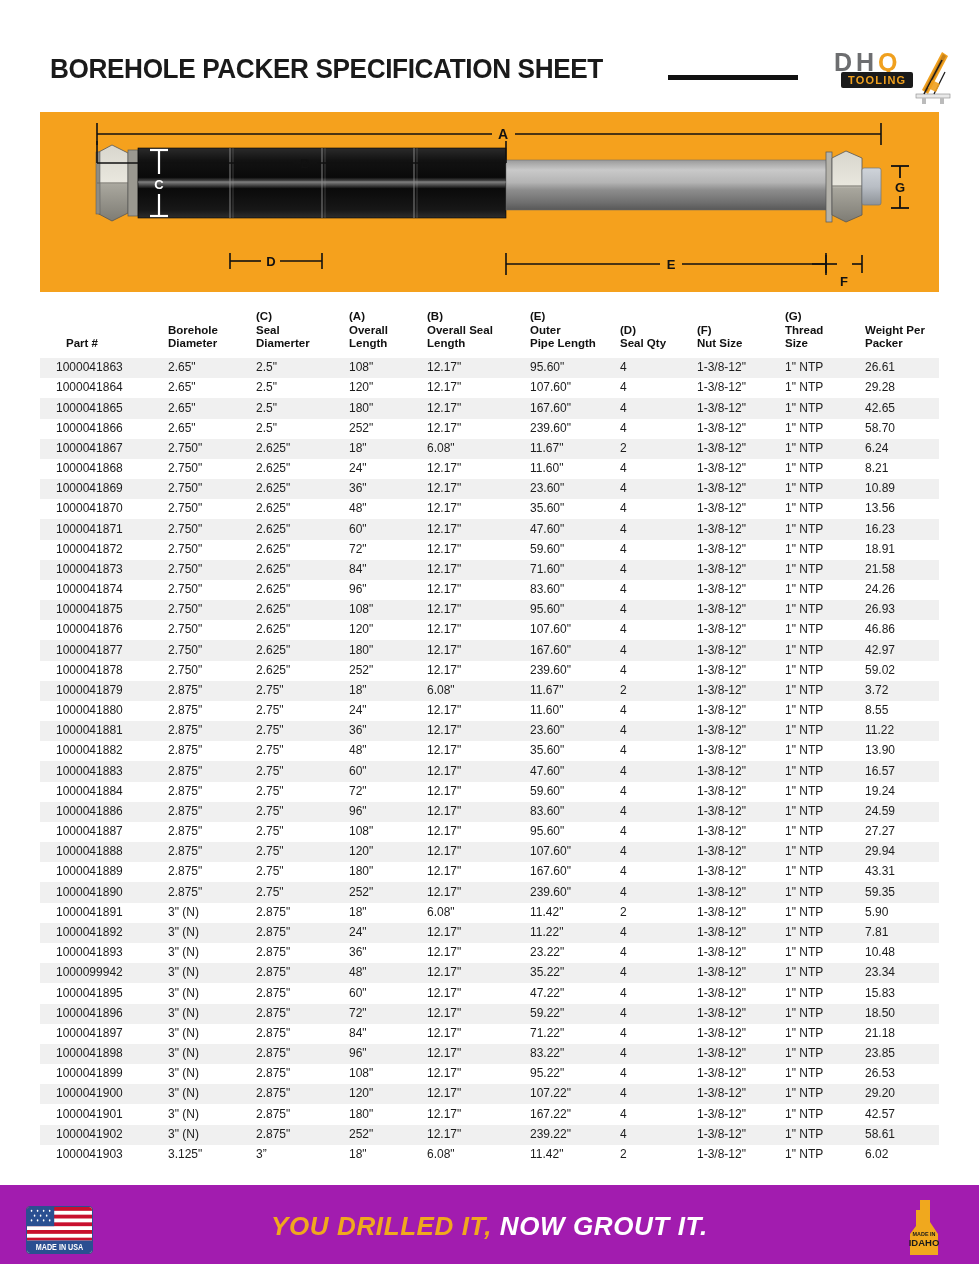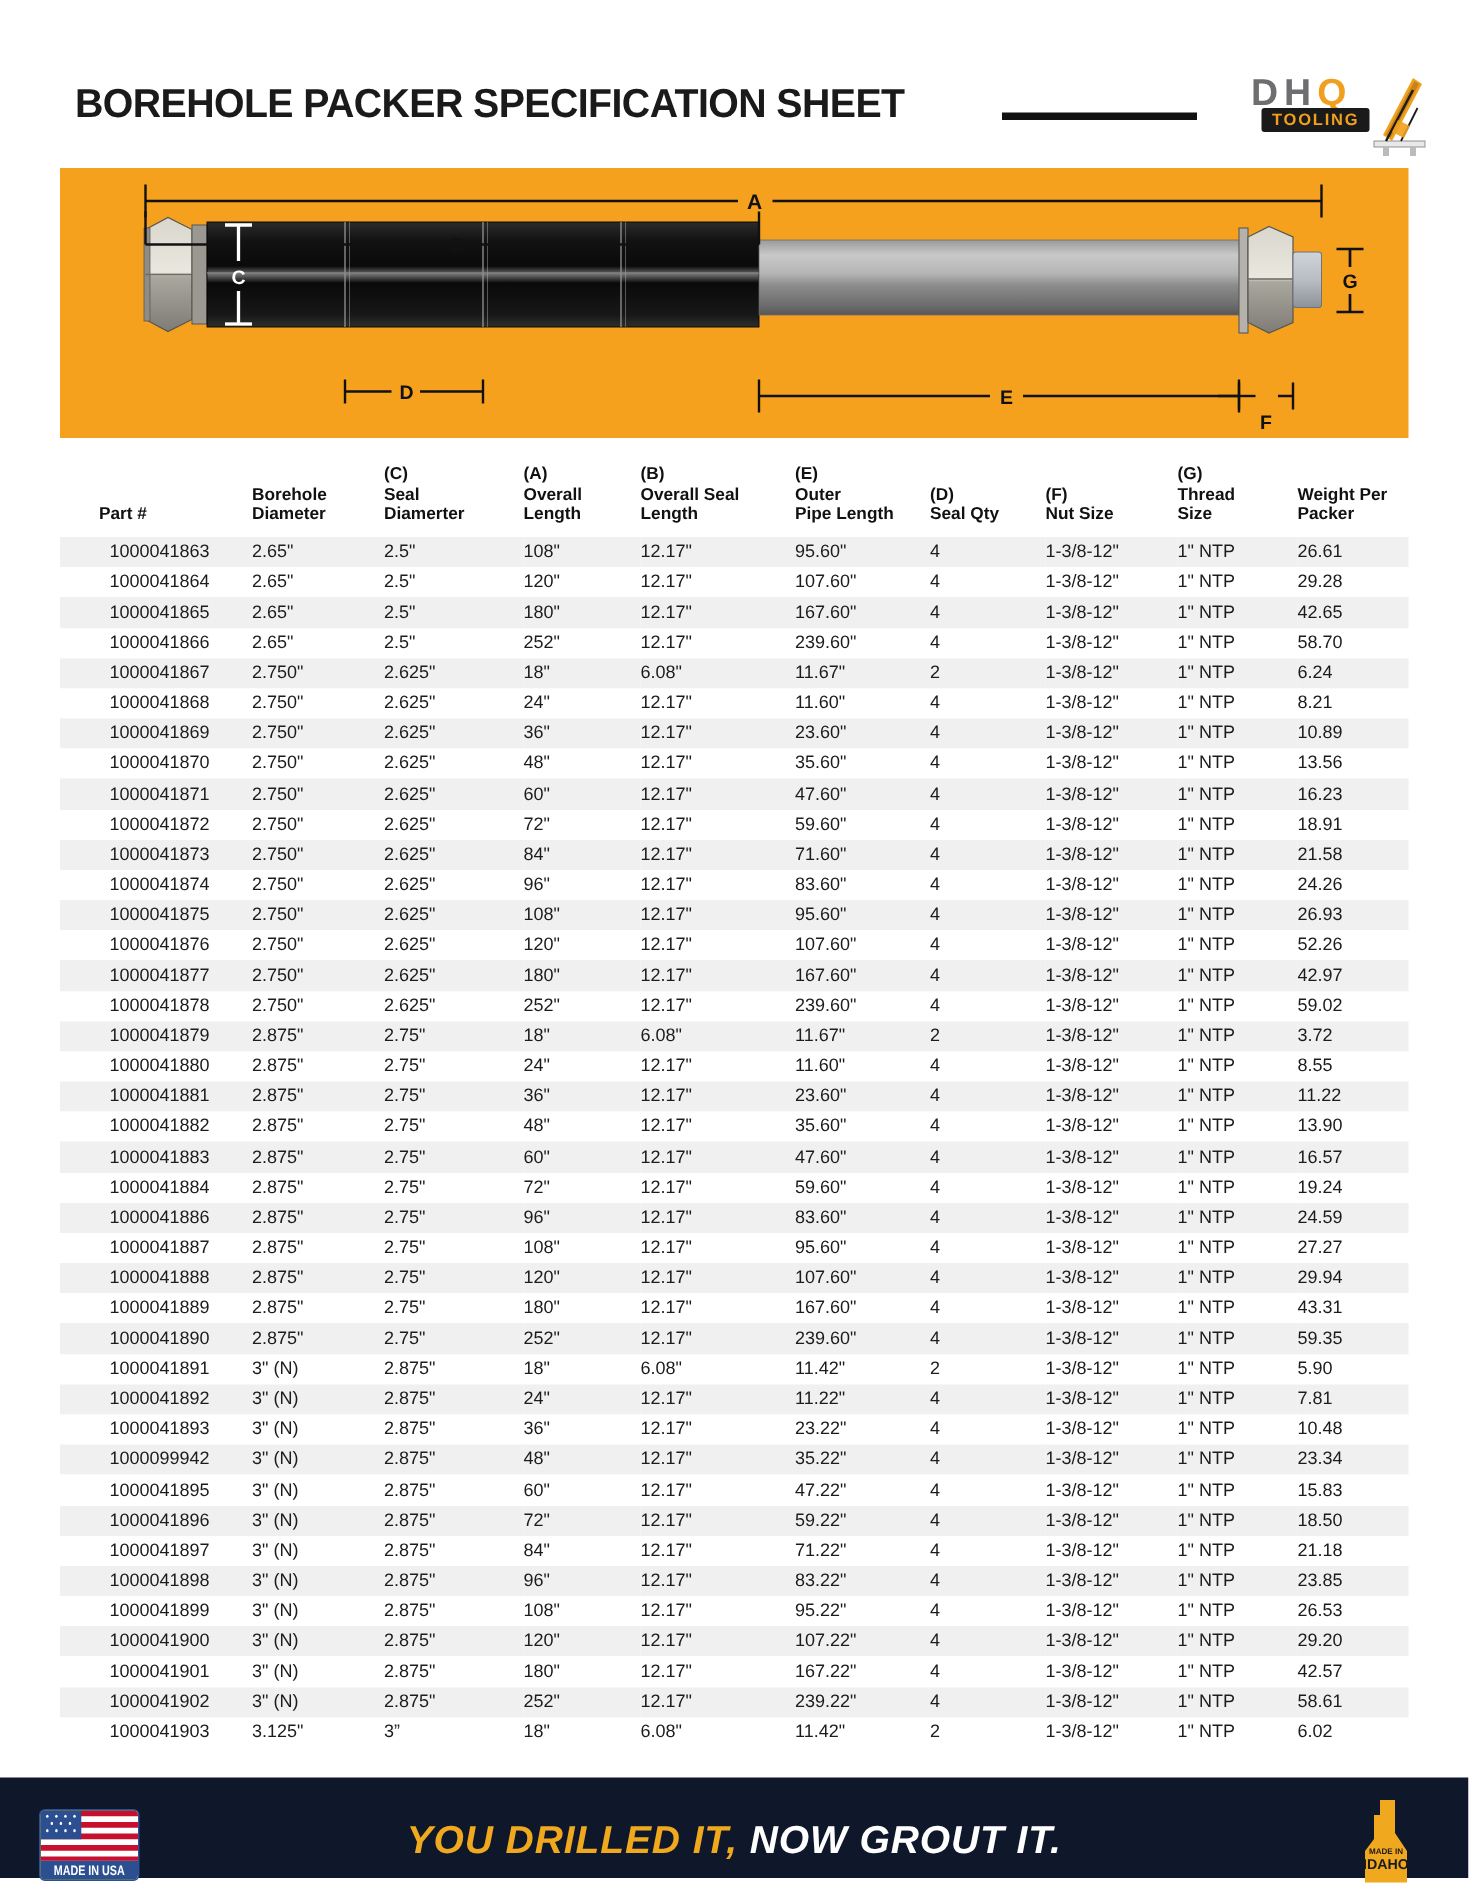--- a/index.html
+++ b/index.html
@@ -94,40 +94,40 @@
   table.spec th .tag { display: block; }
   table.spec td {
     font-size: 12px;
     color: #1c1c1c;
     padding: 3.2px 4px 3.2px 0;
     line-height: 1.15;
     white-space: nowrap;
   }
   table.spec tbody tr:nth-child(odd) { background: #f0f0f0; }
   table.spec tbody tr:nth-child(even) { background: #ffffff; }
-  table.spec td:first-child { padding-left: 33px; }
+  table.spec td:first-child { padding-left: 16px; }
   table.spec th:first-child { padding-left: 26px; }
 
   col.c0 { width: 128px; }
   col.c1 { width: 88px; }
   col.c2 { width: 93px; }
   col.c3 { width: 78px; }
   col.c4 { width: 103px; }
   col.c5 { width: 90px; }
   col.c6 { width: 77px; }
   col.c7 { width: 88px; }
   col.c8 { width: 80px; }
   col.c9 { width: 74px; }
 
   
   .footer {
     position: absolute;
     left: 0; top: 1185px;
-    width: 979px; height: 67px;
-    background: #0f172a;
+    width: 979px; height: 79px;
+    background: #a21caf;
   }
   .footer-tag {
     position: absolute;
     left: 0; top: 26px; width: 979px;
     text-align: center;
     font-size: 26px;
     font-weight: bold;
     font-style: italic;
     letter-spacing: 0.6px;
   }
@@ -513,21 +513,21 @@
         <tr>
           <td>1000041876</td>
           <td>2.750"</td>
           <td>2.625"</td>
           <td>120"</td>
           <td>12.17"</td>
           <td>107.60"</td>
           <td>4</td>
           <td>1-3/8-12"</td>
           <td>1" NTP</td>
-          <td>52.26</td>
+          <td>46.86</td>
         </tr>
         <tr>
           <td>1000041877</td>
           <td>2.750"</td>
           <td>2.625"</td>
           <td>180"</td>
           <td>12.17"</td>
           <td>167.60"</td>
           <td>4</td>
           <td>1-3/8-12"</td>

